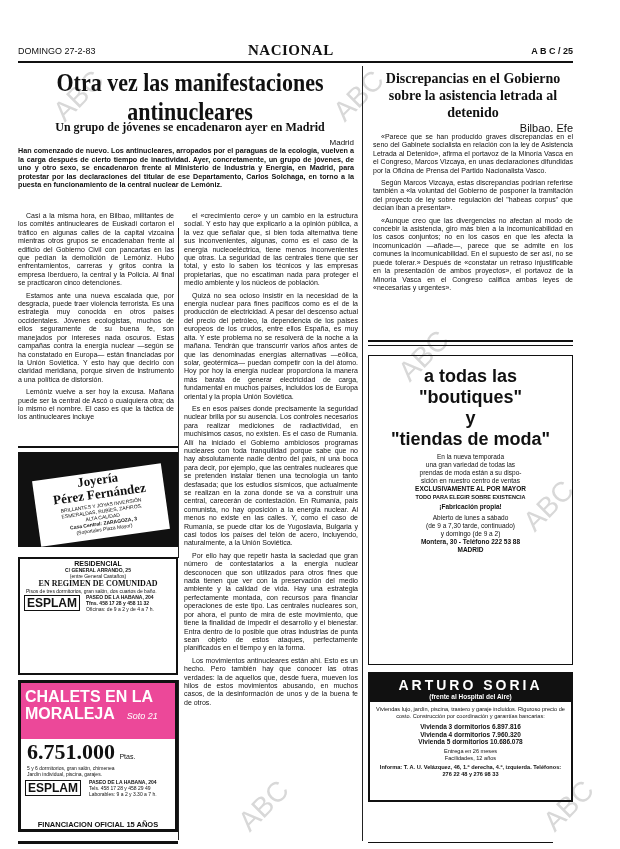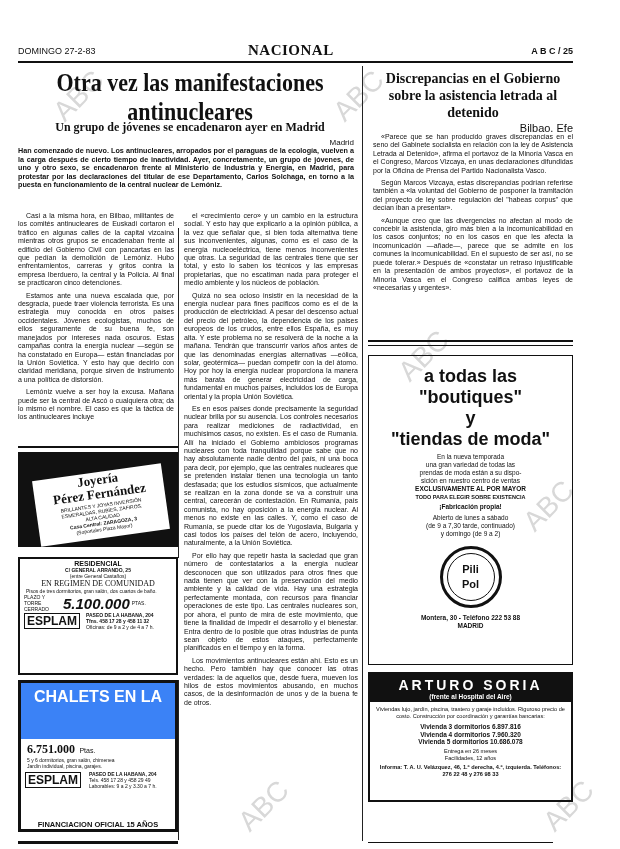--- a/index.html
+++ b/index.html
@@ -22,26 +22,26 @@
   .ad-joyeria { top:452px; left:18px; width:160px; height:95px; background:#111; }
   .ad-joyeria .card { position:absolute; left:18px; top:20px; width:130px; height:66px; background:#fff; transform:rotate(-8deg); text-align:center; }
   .ad-joyeria .t1 { font-family:"Liberation Serif", serif; font-weight:bold; font-size:13px; }
   .ad-joyeria .t2 { font-family:"Liberation Serif", serif; font-weight:bold; font-size:13px; margin-top:-2px;}
   .ad-joyeria .t3 { font-size:5px; line-height:6px; }
 
   .ad-almagro { top:557px; left:18px; width:160px; height:118px; border:2px solid #111; box-sizing:border-box; text-align:center; }
   .ad-almagro .res { font-size:7px; font-weight:bold; margin-top:1px; }
   .ad-almagro .name { font-family:"Liberation Serif", serif; font-size:17px; font-weight:bold; letter-spacing:1px; line-height:17px; }
   .ad-almagro .small { font-size:5px; line-height:6px; }
-  .ad-almagro .reg { font-family:"Liberation Serif", serif; font-size:8px; font-weight:normal; }
+  .ad-almagro .reg { font-family:"Liberation Serif", serif; font-size:8px; font-weight:bold; }
   .ad-almagro .price { font-size:15px; font-weight:bold; font-style:italic; }
 
   .ad-chalets { top:680px; left:18px; width:160px; height:152px; border:3px solid #111; box-sizing:border-box; }
-  .ad-chalets .top { background:#3b82f6; color:#fff; font-size:16px; font-weight:bold; line-height:17px; padding:5px 4px; height:56px; box-sizing:border-box;text-align:center; }
-  .ad-chalets .price { font-family:"Liberation Serif", serif; font-weight:bold; font-size:12px; padding-left:6px; }
+  .ad-chalets .top { background:#ec4899; color:#fff; font-size:16px; font-weight:bold; line-height:17px; padding:5px 4px; height:56px; box-sizing:border-box; }
+  .ad-chalets .price { font-family:"Liberation Serif", serif; font-weight:bold; font-size:22px; padding-left:6px; }
   .ad-chalets .small { font-size:5px; line-height:6px; padding-left:6px; }
   .ad-chalets .fin { position:absolute; bottom:0; left:0; right:0; background:#fff; font-size:7.5px; font-weight:bold; text-align:center; }
 
   .r-headline { top:70px; left:373px; width:200px; text-align:center; font-family:"Liberation Serif", serif; font-weight:bold; font-size:14px; line-height:17px; }
   .ad-boutiques { top:355px; left:368px; width:205px; height:310px; border:1.5px solid #111; box-sizing:border-box; text-align:center; }
   .ad-boutiques .big { font-size:18px; font-weight:bold; line-height:21px; }
   .ad-boutiques .mid { font-size:12px; font-weight:bold; }
   .ad-boutiques .sm { font-size:6.5px; line-height:8px; }
   .ad-boutiques .smb { font-size:6.5px; line-height:8px; font-weight:bold; }
   .logo { width:56px; height:56px; border:3px solid #111; border-radius:50%; margin:8px auto 6px; position:relative; }
@@ -112,41 +112,33 @@
   </div>
 </div>
 
 <div class="abs ad-almagro">
   <div class="res">RESIDENCIAL</div>
   <div class="small" style="font-weight:bold;">C/ GENERAL ARRANDO, 25</div>
   <div class="small">(entre General Castaños)</div>
   <div class="reg">EN REGIMEN DE COMUNIDAD</div>
   <div class="small" style="text-align:left;padding-left:6px;">Pisos de tres dormitorios, gran salón, dos cuartos de baño.</div>
   <div style="display:flex;align-items:center;padding-left:4px;">
-    <div style="text-align:left;">
-      <div class="small">PLAZO Y</div>
-      <div class="small">TORRE</div>
-      <div class="small">CERRADO</div>
-    </div>
-    <span class="price" style="margin-left:14px;">5.100.000</span>
-    <span class="small" style="margin-left:2px;">PTAS.</span>
-  </div>
-  <div style="display:flex;align-items:center;padding-left:4px;">
     <span style="font-size:12px;font-weight:bold;border:1px solid #111;padding:0 2px;">ESPLAM</span>
     <div style="text-align:left;margin-left:6px;">
       <div class="small" style="font-weight:bold;">PASEO DE LA HABANA, 204</div>
       <div class="small" style="font-weight:bold;">Tfns. 458 17 28 y 458 11 32</div>
       <div class="small">Oficinas: de 9 a 2 y de 4 a 7 h.</div>
     </div>
   </div>
 </div>
 
 <div class="abs ad-chalets">
   <div class="top">
     <div>CHALETS EN LA</div>
+    <div><span>MORALEJA</span> <span style="font-size:9px;font-weight:normal;font-style:italic;margin-left:8px;">Soto 21</span></div>
   </div>
   <div><span class="price">6.751.000</span> <span style="font-size:7px;">Ptas.</span></div>
   <div class="small">5 y 6 dormitorios, gran salón, chimenea</div>
   <div class="small">Jardín individual, piscina, garajes.</div>
   <div style="display:flex;align-items:center;padding-left:4px;margin-top:2px;">
     <span style="font-size:12px;font-weight:bold;border:1px solid #111;padding:0 2px;">ESPLAM</span>
     <div style="margin-left:8px;">
       <div class="small" style="padding-left:0;font-weight:bold;">PASEO DE LA HABANA, 204</div>
       <div class="small" style="padding-left:0;">Tels. 458 17 28 y 458 29 49</div>
       <div class="small" style="padding-left:0;">Laborables: 9 a 2 y 3.30 a 7 h.</div>
@@ -174,26 +166,20 @@
   <div class="sm" style="margin-top:3px;">En la nueva temporada</div>
   <div class="sm">una gran variedad de todas las</div>
   <div class="sm">prendas de moda están a su dispo-</div>
   <div class="sm">sición en nuestro centro de ventas</div>
   <div class="smb">EXCLUSIVAMENTE AL POR MAYOR</div>
   <div class="smb" style="font-size:5.5px;">TODO PARA ELEGIR SOBRE EXISTENCIA</div>
   <div class="smb" style="margin-top:2px;">¡Fabricación propia!</div>
   <div class="sm" style="margin-top:3px;">Abierto de lunes a sábado</div>
   <div class="sm">(de 9 a 7,30 tarde, continuado)</div>
   <div class="sm">y domingo (de 9 a 2)</div>
-  <div class="logo">
-    <div class="inner">
-      <div>Pili</div>
-      <div>Pol</div>
-    </div>
-  </div>
   <div class="smb">Montera, 30 - Teléfono 222 53 88</div>
   <div class="smb">MADRID</div>
 </div>
 
 <div class="abs ad-soria">
   <div class="band">
     <div class="title">ARTURO SORIA</div>
     <div class="sub">(frente al Hospital del Aire)</div>
   </div>
   <div class="sm" style="padding:4px 6px 0;">Viviendas lujo, jardín, piscina, trastero y garaje incluidos. Riguroso precio de costo. Construcción por coordinación y garantías bancarias:</div>

